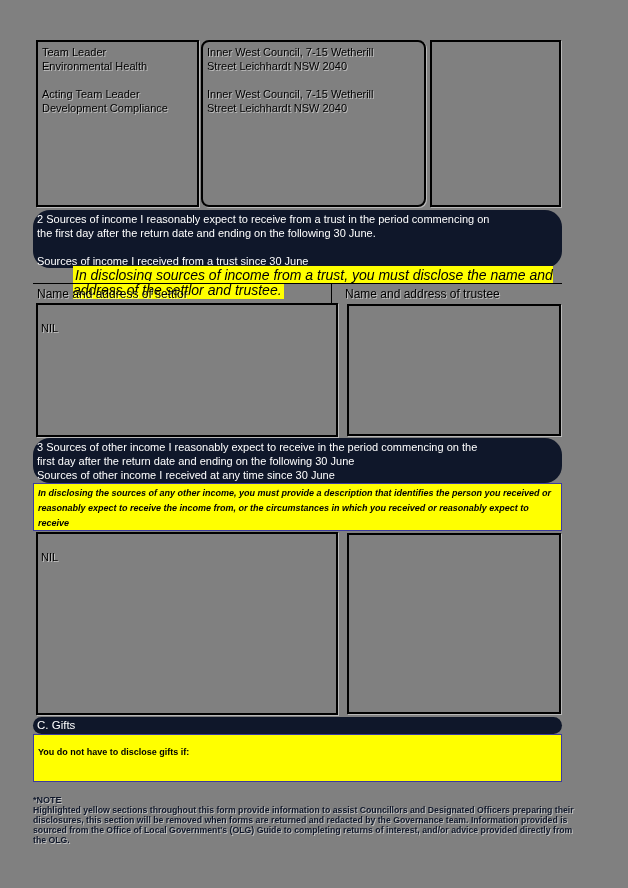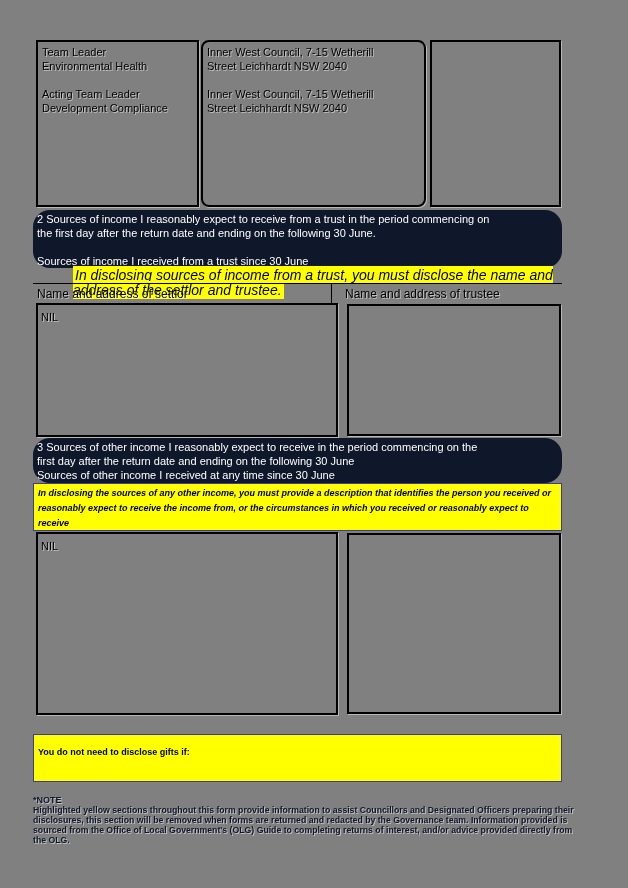--- a/index.html
+++ b/index.html
@@ -62,21 +62,21 @@
   .colhead{
     position:absolute;top:2px;font-size:12px;line-height:16px;color:#000;
   }
   .colhead-settlor{left:4px;}
   .colhead-trustee{left:312px;}
 
   
   .respbox{
     position:absolute;box-sizing:border-box;
     border:2px solid #000;background:#808080;
-    padding:5px 3px;font-size:11px;line-height:14px;
+    padding:16px 3px;font-size:11px;line-height:14px;
     box-shadow:1px 1px 0 rgba(255,255,255,0.45);
   }
   .box-settlor{left:36px;top:303px;width:302px;height:134px;}
   .box-trustee{left:347px;top:304px;width:214px;height:132px;}
   .box-other-left{left:36px;top:532px;width:302px;height:183px;}
   .box-other-right{left:347px;top:533px;width:214px;height:181px;}
 
   
   .footnote{
     position:absolute;left:33px;top:795px;width:560px;
@@ -124,23 +124,24 @@
 first day after the return date and ending on the following 30 June
 Sources of other income I received at any time since 30 June</div>
 
   <div class="ybox ybox-other pre">In disclosing the sources of any other income, you must provide a description that identifies the person you received or
 reasonably expect to receive the income from, or the circumstances in which you received or reasonably expect to receive
 the income.</div>
 
   <div class="respbox box-other-left emboss">NIL</div>
   <div class="respbox box-other-right"></div>
 
+  <div class="blackbar bar-gifts">C. Gifts</div>
 
   <div class="ybox ybox-gifts">
-    <div class="plain">You do not need to disclose gifts if:</div>
+    <div class="plain">You do not have to disclose gifts if:</div>
   </div>
 
   <div class="footnote emboss">
     <div class="label">*NOTE</div>
     <div class="text pre">Highlighted yellow sections throughout this form provide information to assist Councillors and Designated Officers preparing their
 disclosures, this section will be removed when forms are returned and redacted by the Governance team. Information provided is
 sourced from the Office of Local Government's (OLG) Guide to completing returns of interest, and/or advice provided directly from
 the OLG.</div>
   </div>
 

